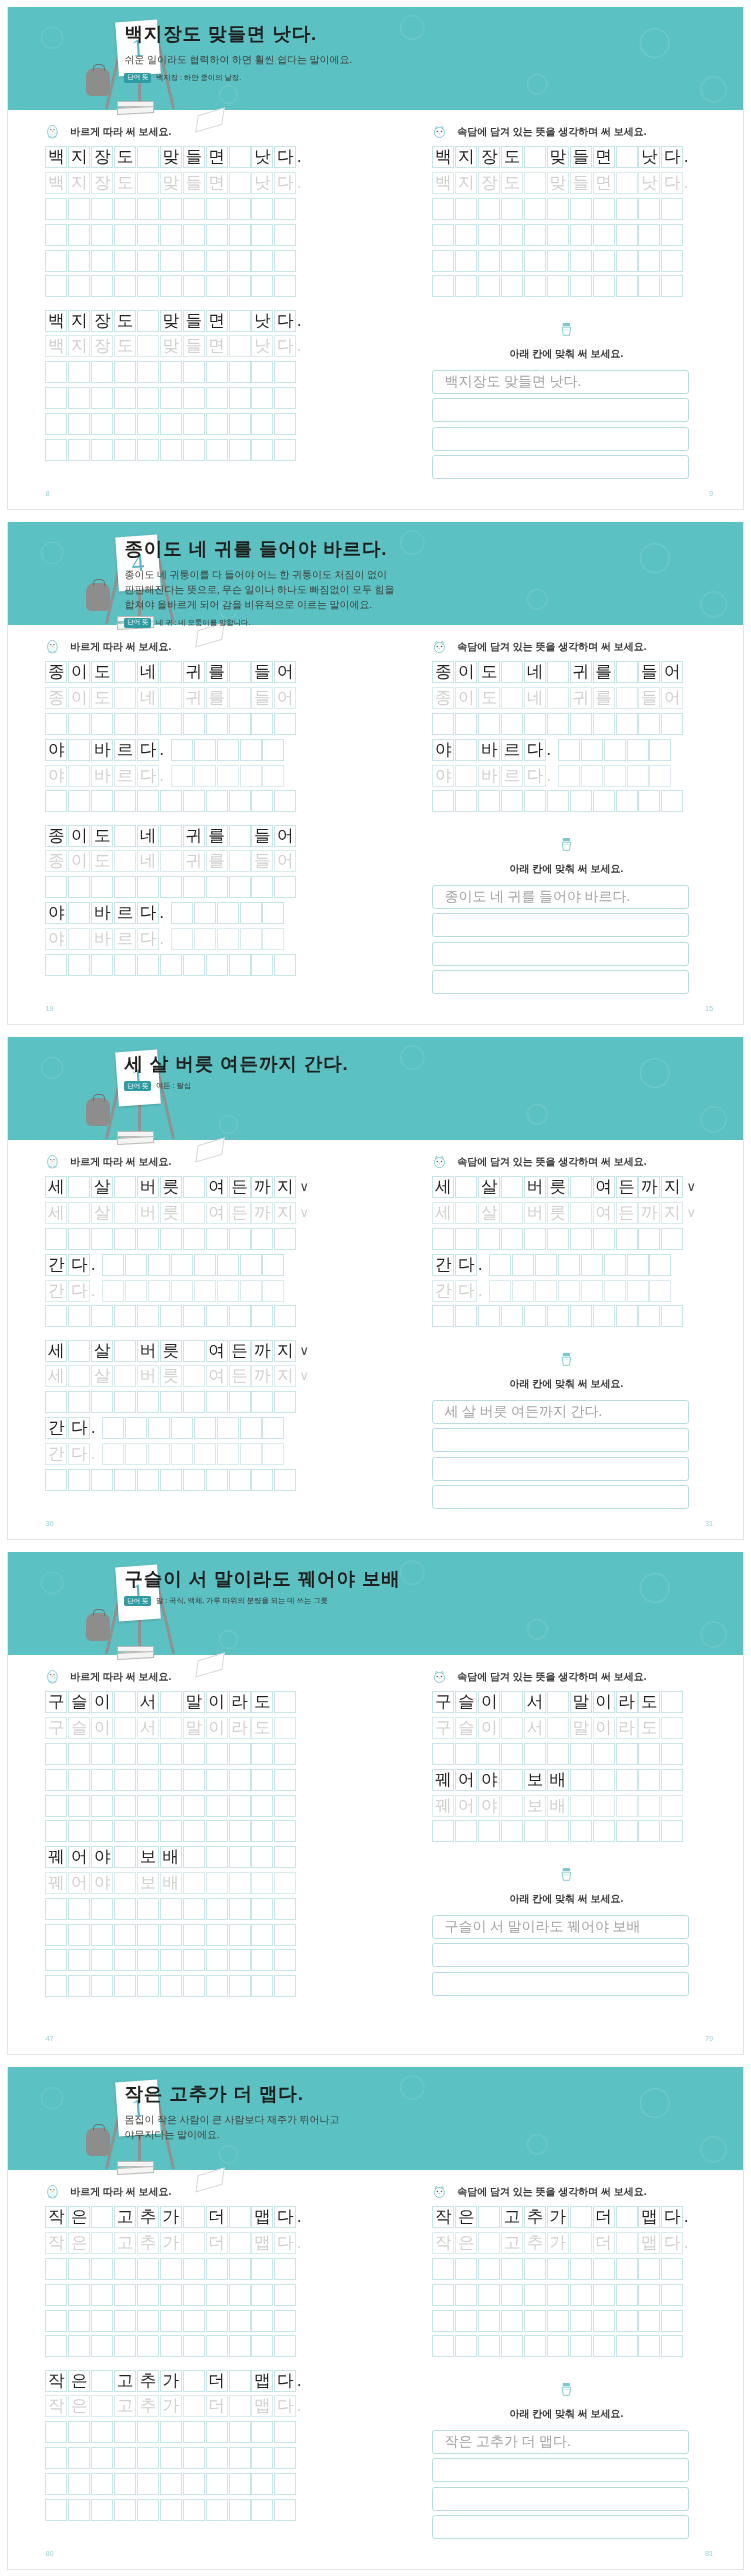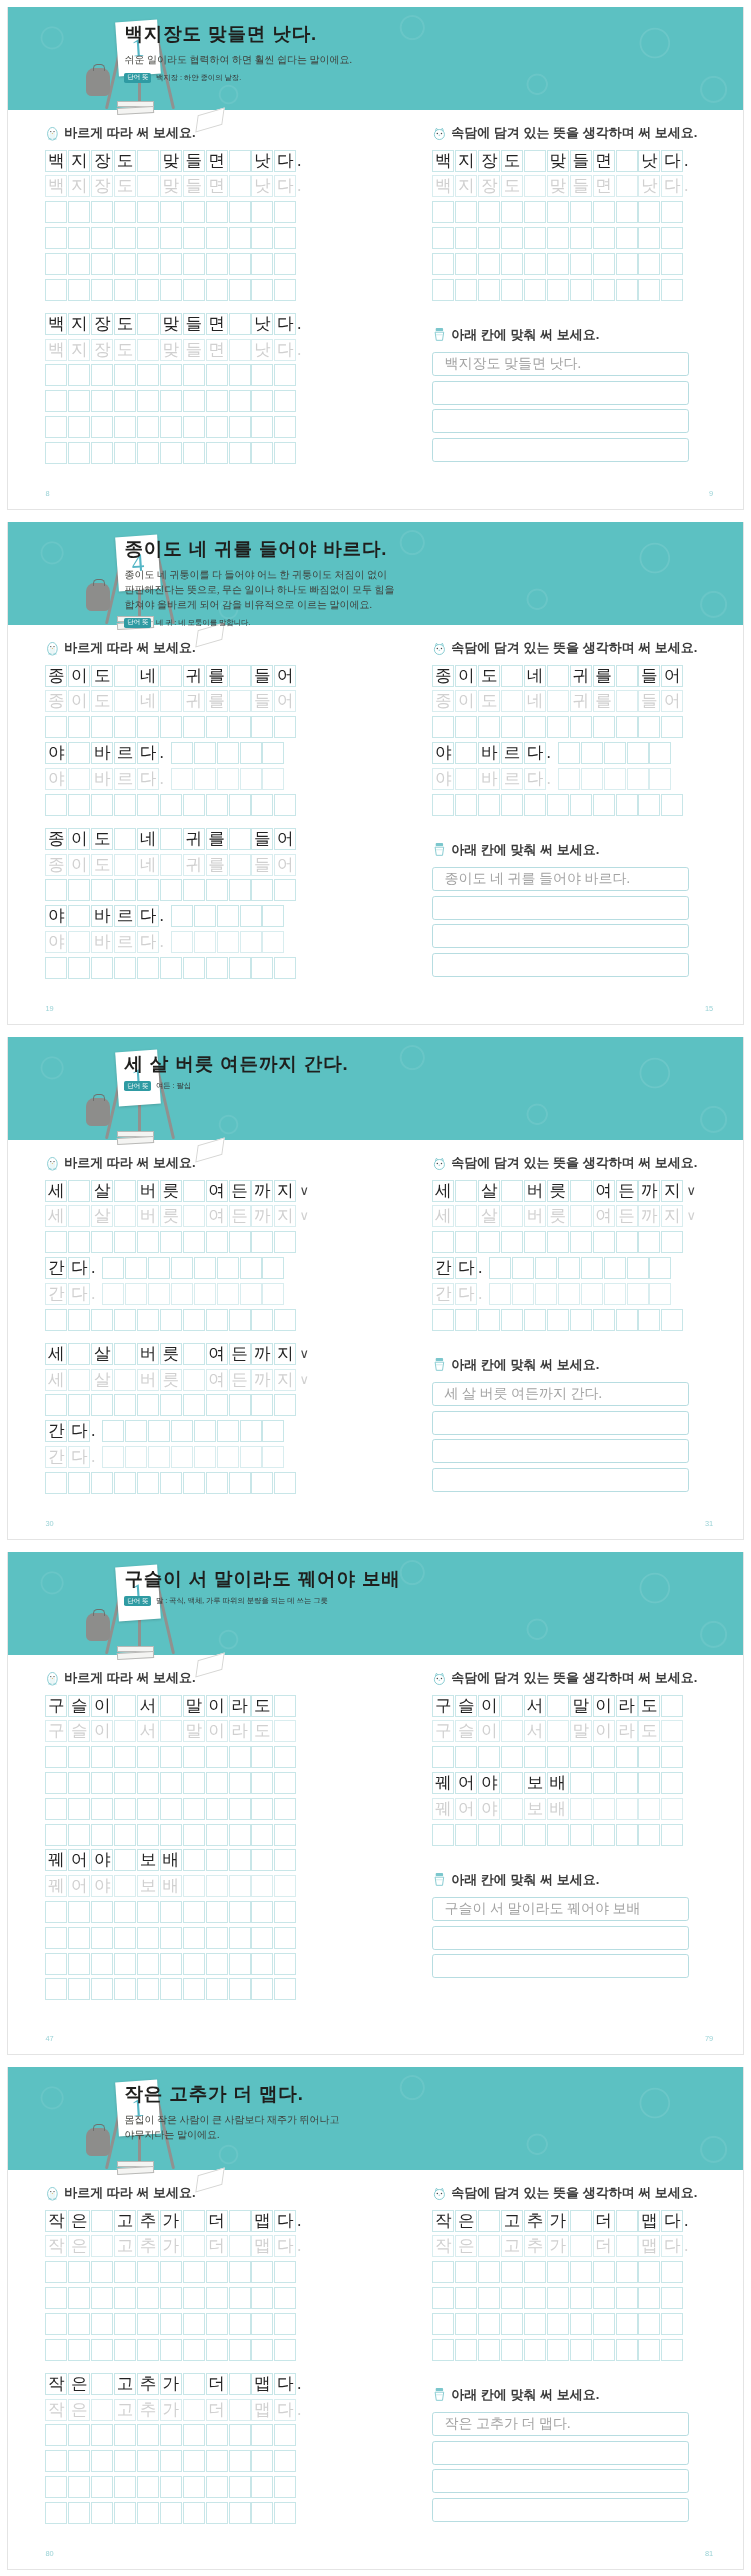--- a/index.html
+++ b/index.html
@@ -34,35 +34,35 @@
   .desc{margin-top:6.5px;}
   .desc-line{font-family:"Liberation Serif",serif;font-size:10px;line-height:1.5;color:#3e3e39;}
   .tagline{margin-top:5.5px;display:flex;}
   .tag-badge{display:inline-block;background:#2f9ba3;color:#fff;font-size:6.5px;line-height:1;padding:1.8px 2.8px;border-radius:1.8px;margin-right:4.6px;}
   .tag-text{font-family:"Liberation Serif",serif;font-size:7.4px;color:#333;}
   
   .pages{position:relative;}
   .page{position:absolute;top:0;}
   .pg-left{left:37px;width:286px;}
   .pg-right{left:424px;width:268px;}
-  .instr{display:flex;align-items:center;gap:4px;margin:14.8px 0 7.4px;font-size:13px;font-weight:bold;color:#3a3a3a;}
+  .instr{display:flex;align-items:center;gap:10px;margin:14.8px 0 7.4px;font-size:10px;font-weight:bold;color:#3a3a3a;}
   .instr-icon svg{width:14.8px;height:14.8px;display:block;}
   .row{display:flex;margin-bottom:2.8px;height:23px;}
   .cell{width:22px;height:22px;box-sizing:border-box;border:0.9px solid #c8e6e8;margin-right:0.9px;
         display:flex;align-items:center;justify-content:center;
         font-family:"Liberation Serif",serif;font-size:16.6px;line-height:22px;
         background-image:linear-gradient(to right,transparent 48%,#edf6f6 48%,#edf6f6 52%,transparent 52%),
                          linear-gradient(to bottom,transparent 48%,#edf6f6 48%,#edf6f6 52%,transparent 52%);}
   .row.dark .cell{color:#222;}
   .row.faded .cell{color:#d0d0d0;border-color:#d9edef;}
   .cell.punct{width:10.2px;border:none;background:none;align-items:flex-end;justify-content:flex-start;font-size:15.7px;}
   .cell.mark{width:14px;border:none;background:none;font-size:13px;}
   .row.dark .cell.mark{color:#444;}
   .gap-row{height:8.3px;}
-  .write-sec .instr{margin:24px 0 8.3px;}
+  .write-sec .instr{margin:24px 0 8.3px;flex-direction:column;}
   .wbox{width:257px;height:24px;box-sizing:border-box;border:0.9px solid #b7dde1;border-radius:2.8px;margin-bottom:4.6px;
         display:flex;align-items:center;padding-left:11px;
         font-family:"Liberation Serif",serif;font-size:14px;color:#a3a3a3;}
   .pagenum{position:absolute;bottom:11px;font-size:7.4px;color:#9ad2d6;}
   .pn-l{left:37px;}
   .pn-r{right:29.5px;}
 </style>
 </head>
 <body>
 

